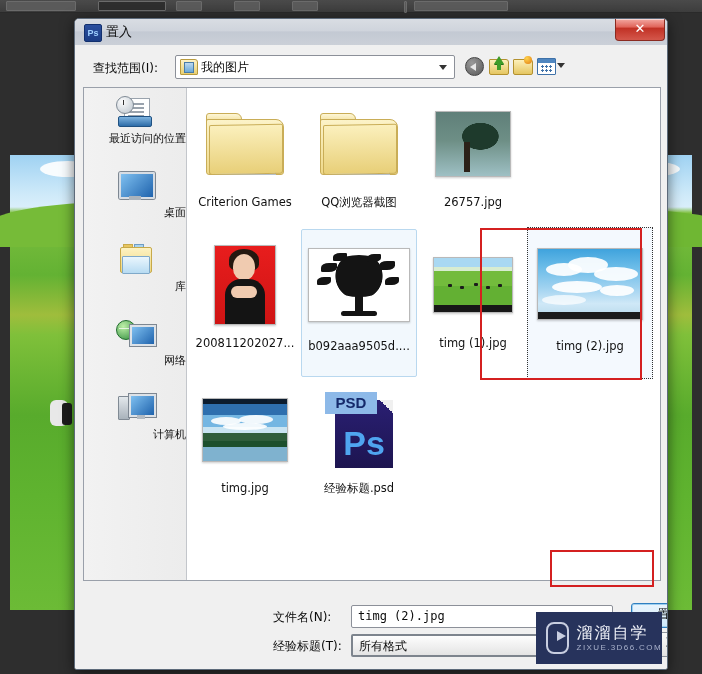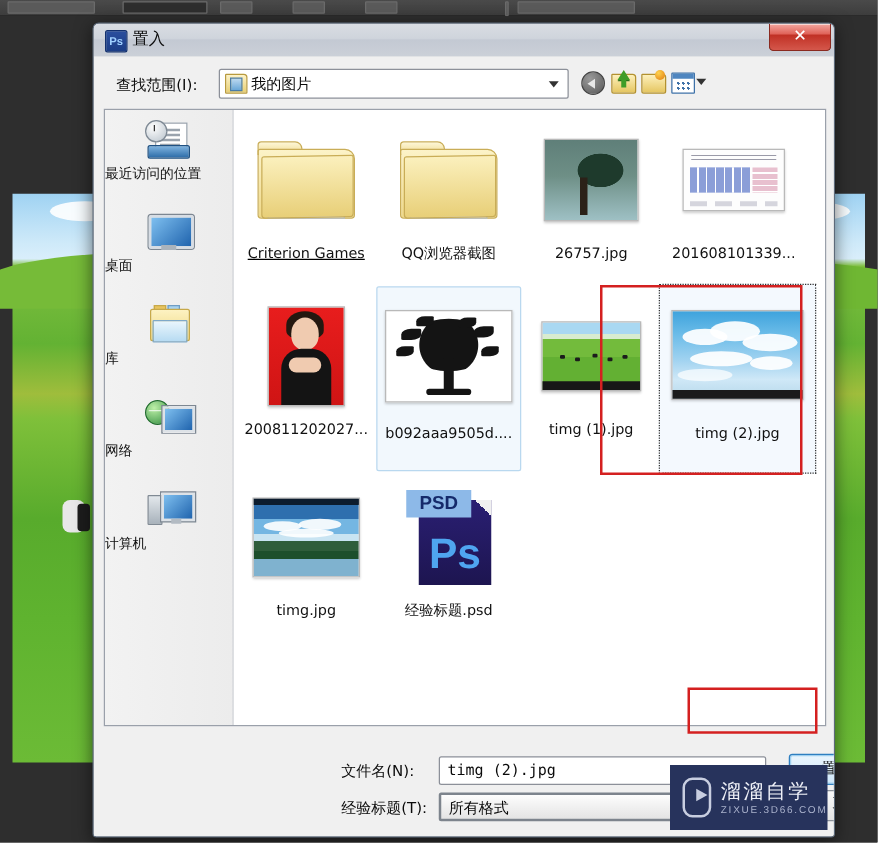--- a/index.html
+++ b/index.html
@@ -143,21 +143,21 @@
   #main-frame{
     position:absolute;left:8px;top:42px;width:576px;height:492px;
     border:1px solid #9aa0aa;background:#fff;
   }
   #places{
     position:absolute;left:0;top:0;width:102px;height:100%;
     background:linear-gradient(to right,#f2f2f2,#ececec);
     border-right:1px solid #c3c6cb;
   }
   .place{
-    position:relative;width:100%;height:66px;text-align:left;cursor:pointer;
+    position:relative;width:100%;height:66px;text-align:right;cursor:pointer;
   }
   .place .pico{position:relative;margin:8px auto 2px;width:38px;height:33px;}
   .place .plabel{font-size:11px;color:#111;font-family:"DejaVu Sans",sans-serif;}
 
   .icon-recent .sheet{position:absolute;left:8px;top:2px;width:24px;height:22px;background:#fff;border:1px solid #9aa3ad;}
   .icon-recent .sheet i{position:absolute;left:3px;width:16px;height:1.5px;background:#9aa3ad;display:block;}
   .icon-recent .clock{position:absolute;left:0px;top:0px;width:16px;height:16px;border-radius:50%;
     background:radial-gradient(circle at 35% 30%,#fdfdfd,#b9c3cc);border:1px solid #7f8a95;}
   .icon-recent .clock:after{content:"";position:absolute;left:6px;top:3px;width:1px;height:5px;background:#333;}
   .icon-recent .base{position:absolute;left:2px;top:20px;width:32px;height:9px;
@@ -470,21 +470,21 @@
               <div class="mon"></div>
               <div class="mstand"></div>
           </div>
           <div class="plabel">计算机</div>
         </div>
       </div>
 
       <div id="filelist">
 
         <div class="frow" style="top:4px;">
-          <div class="fitem" style="left:4px;top:0;text-decoration:underline;">
+          <div class="fitem" style="left:4px;top:0;">
             <div class="thumbwrap">
               <div class="big-folder">
                 <div class="tab"></div>
                   <div class="bk"></div>
                 <div class="ft">
                     <i style="top:6px"></i>
                     <i style="top:12px"></i>
                     <i style="top:18px"></i>
                     <i style="top:24px"></i>
                     <i style="top:30px"></i>
@@ -522,31 +522,20 @@
             <div class="fname">QQ浏览器截图</div>
           </div>
 
           <div class="fitem" style="left:232px;top:0;">
             <div class="thumbwrap">
               <div class="photo ph-tree"></div>
             </div>
             <div class="fname">26757.jpg</div>
           </div>
 
-          <div class="fitem" style="left:346px;top:0;">
-            <div class="thumbwrap">
-              <div class="photo ph-keyboard">
-                <div class="kbtitle"></div>
-                  <div class="kbgrid"></div>
-                  <div class="kbright"></div>
-                  <div class="kbfoot"></div>
-              </div>
-            </div>
-            <div class="fname">201608101339...</div>
-          </div>
         </div>
 
         <div class="frow" style="top:145px;">
           <div class="fitem" style="left:4px;top:0;">
             <div class="thumbwrap">
               <div class="photo ph-portrait">
                 <div class="hair"></div>
                   <div class="face"></div>
                   <div class="body"></div>
                   <div class="arm"></div>

